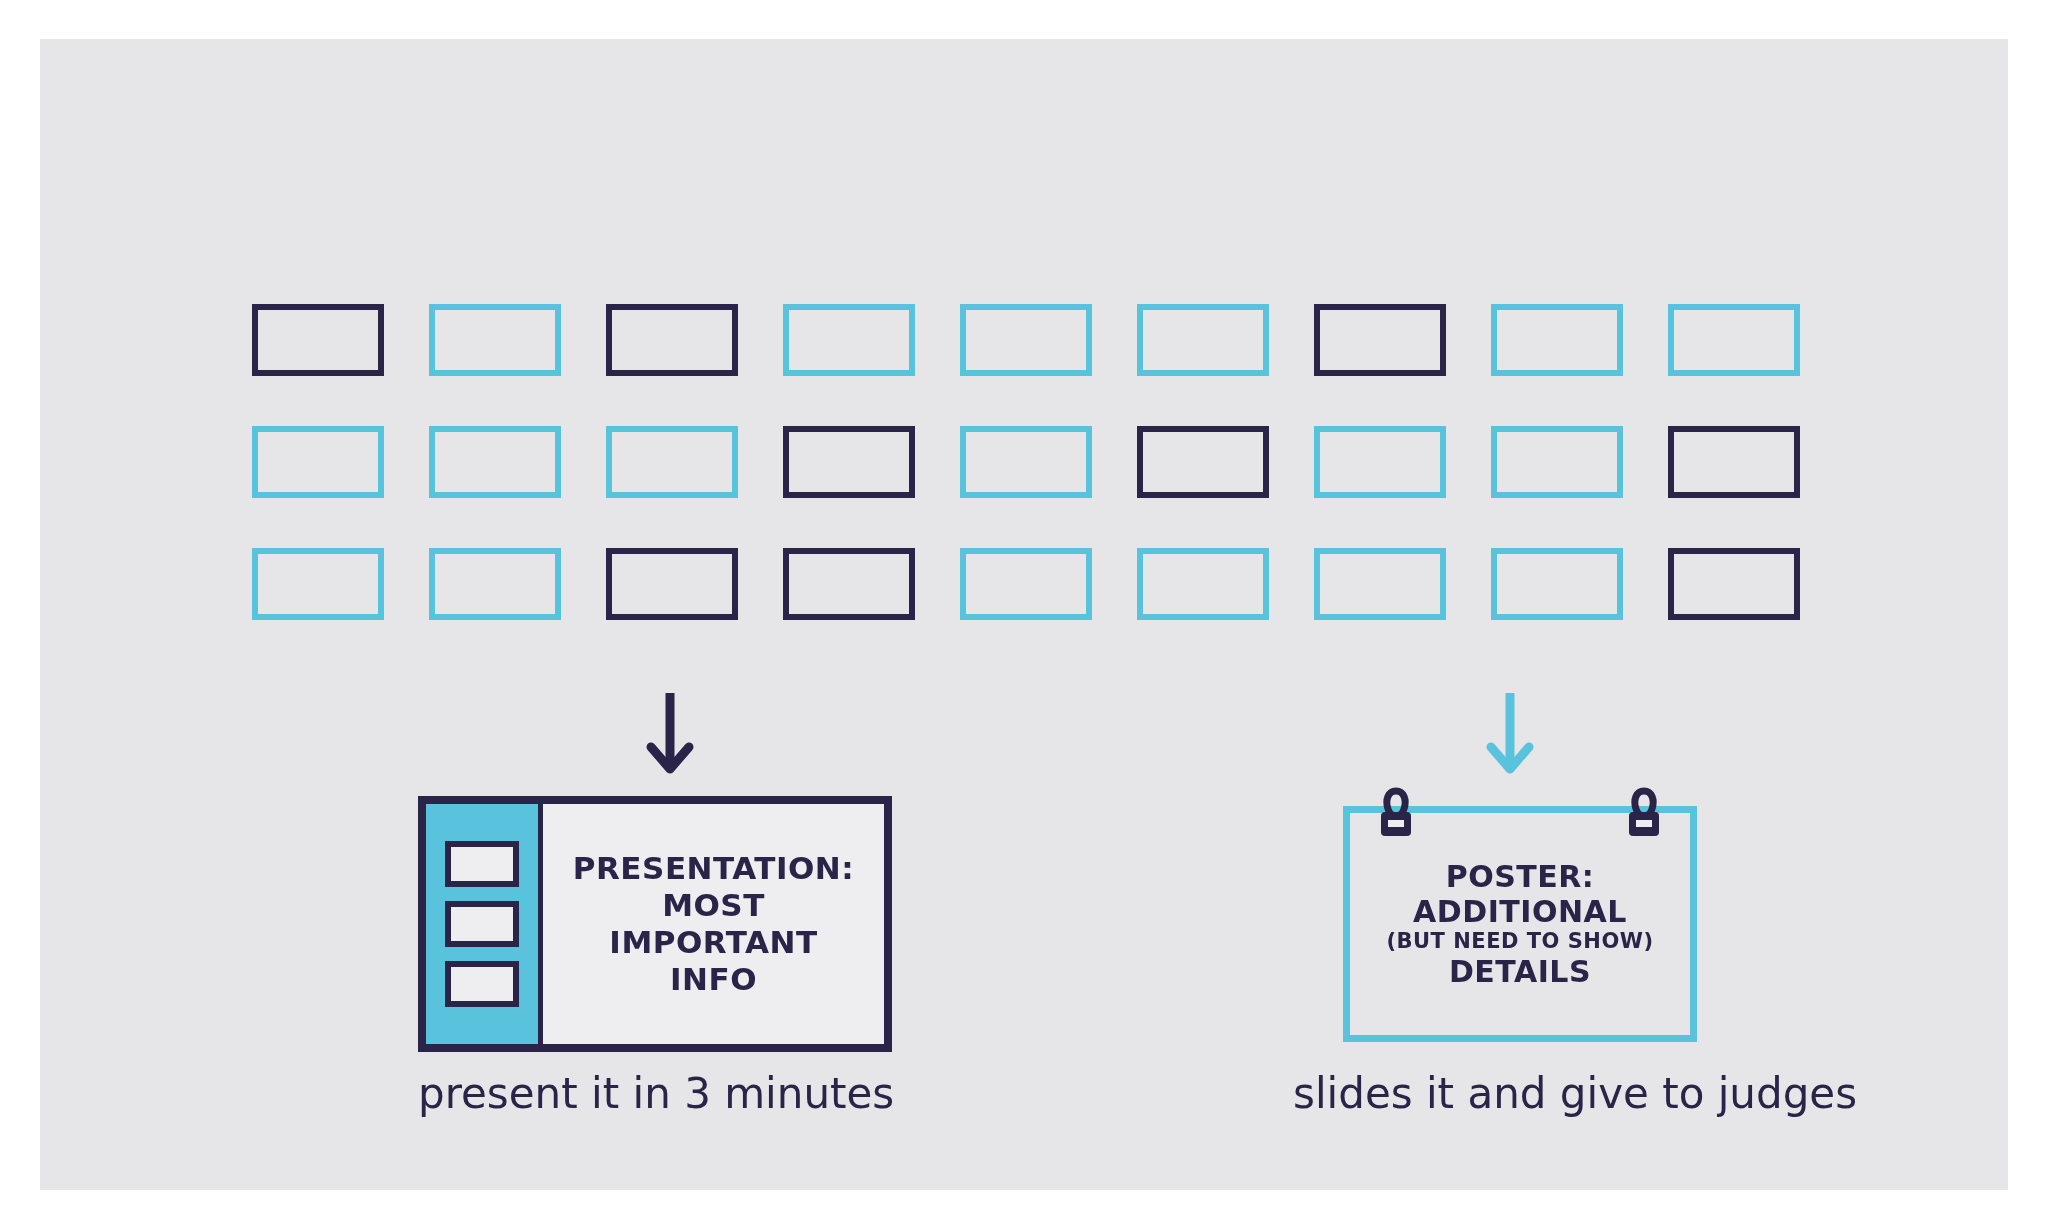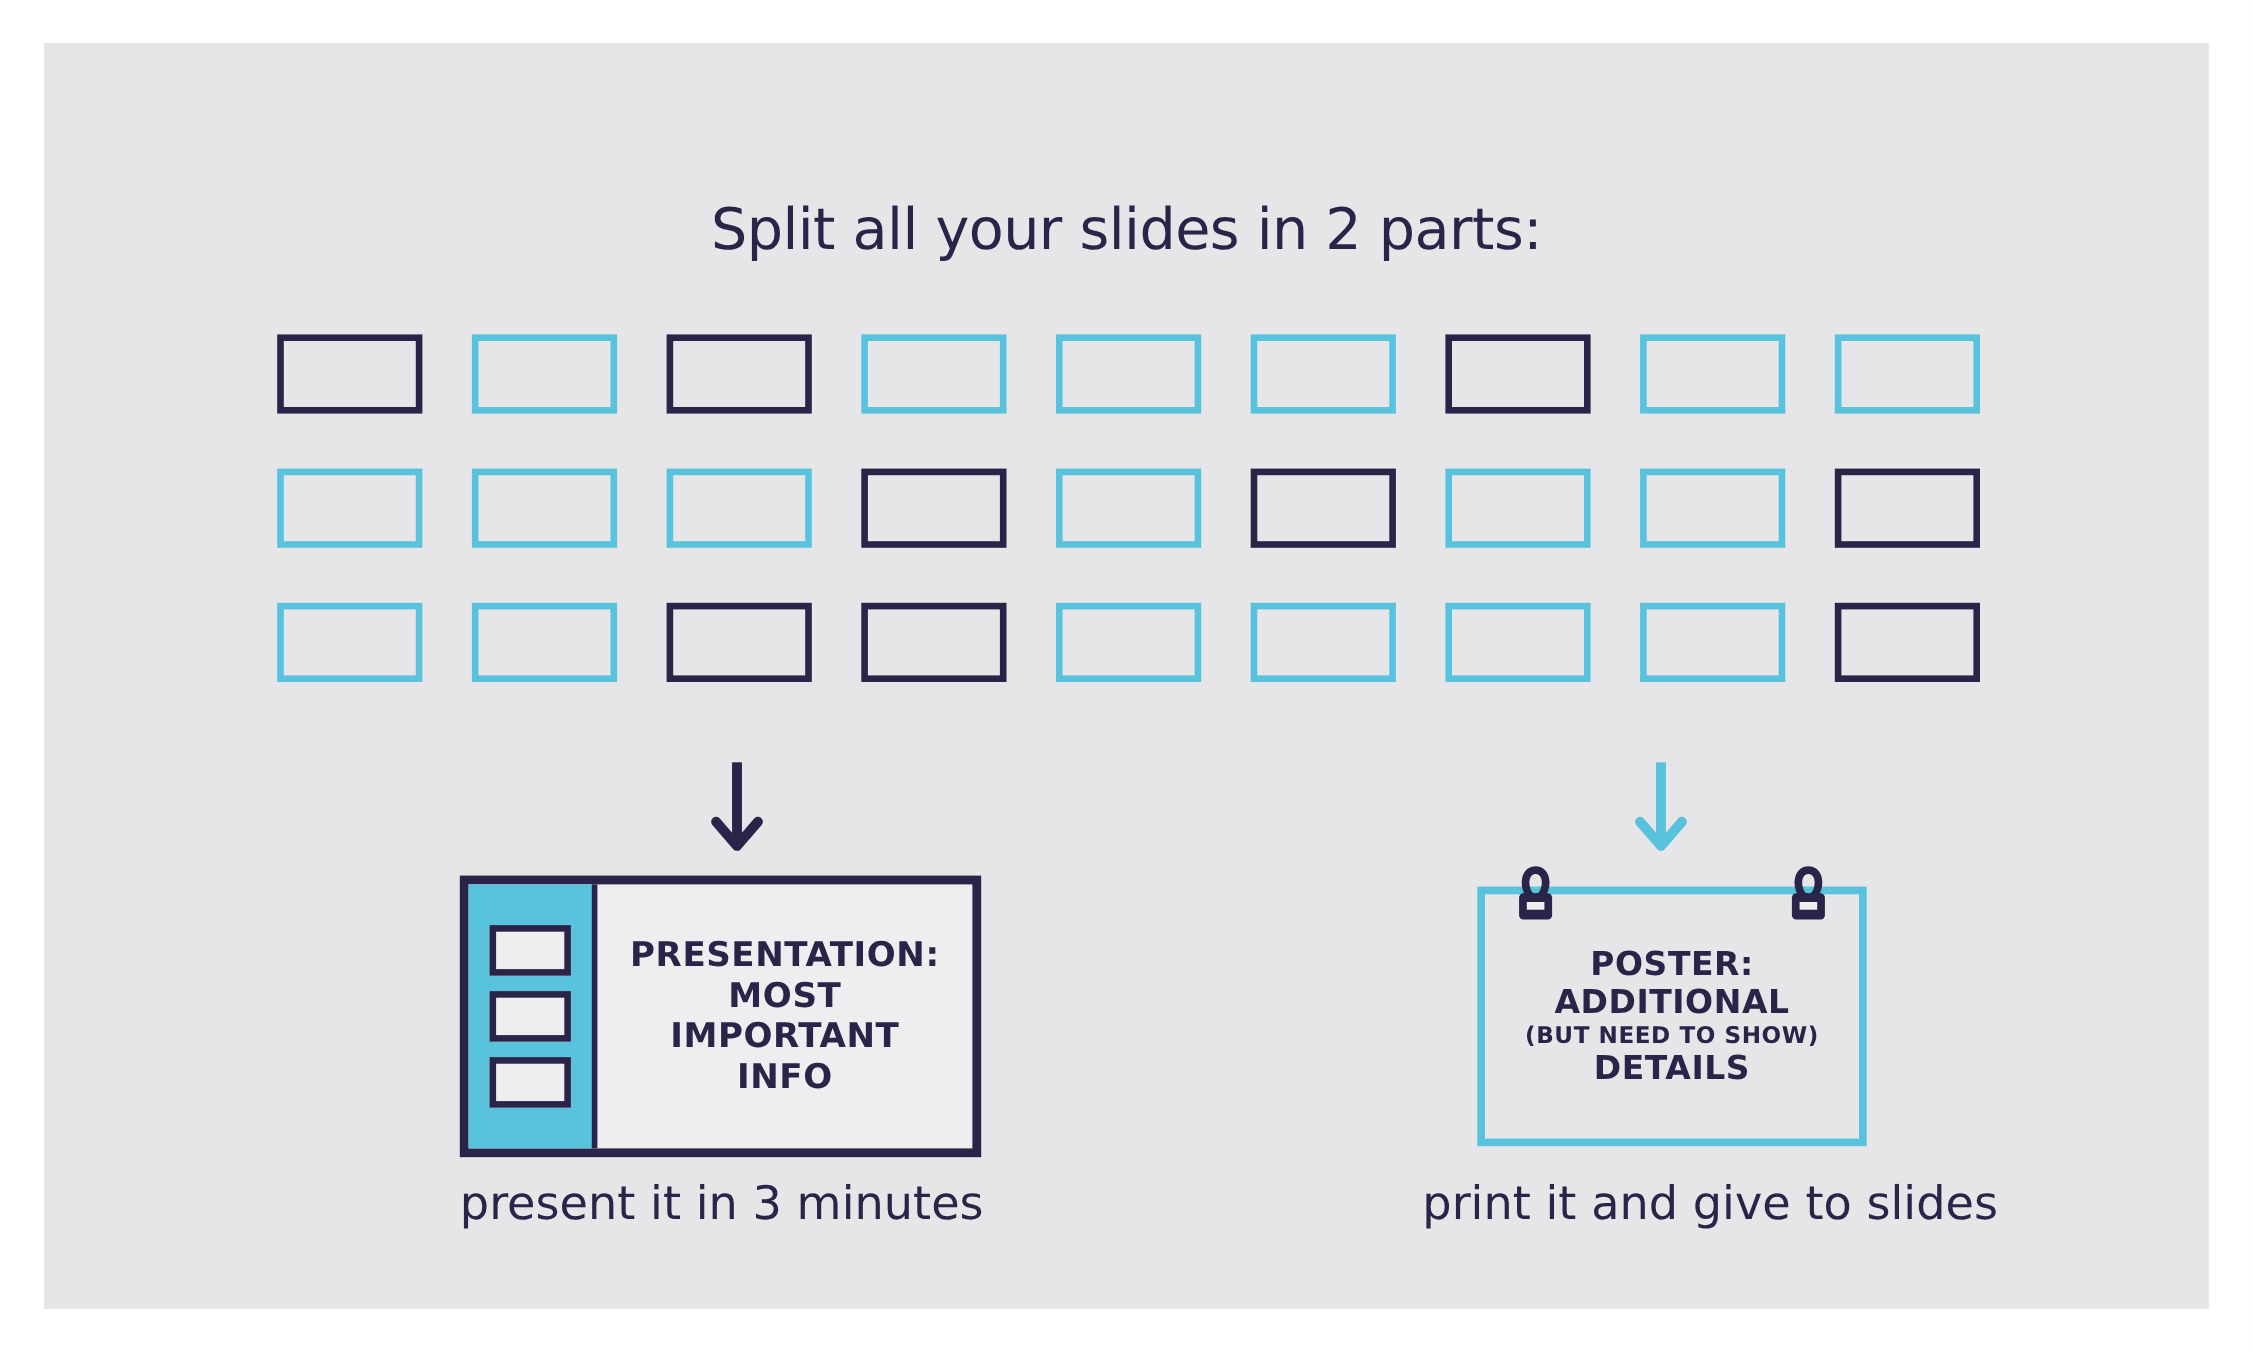--- a/index.html
+++ b/index.html
@@ -156,21 +156,20 @@
     white-space: nowrap;
   }
   #caption-presentation { left: 378px; top: 1030px; width: 474px; text-align: center; }
   #caption-poster       { left: 1253px; top: 1030px; width: 440px; text-align: center; }
 </style>
 </head>
 <body>
 
 <div id="slide-canvas">
 
-  <div id="slide-title">Split all your slides in 2 parts:</div>
 
   <div id="slide-grid">
     <div class="grid-row">
       <div class="grid-cell navy"></div>
       <div class="grid-cell cyan"></div>
       <div class="grid-cell navy"></div>
       <div class="grid-cell cyan"></div>
       <div class="grid-cell cyan"></div>
       <div class="grid-cell cyan"></div>
       <div class="grid-cell navy"></div>
@@ -237,15 +236,15 @@
       <rect x="14" y="34" width="16" height="7" fill="#eeedef"></rect>
     </svg>
 
     <div class="poster-line-1">POSTER:</div>
     <div class="poster-line-2">ADDITIONAL</div>
     <div class="poster-line-3">(BUT NEED TO SHOW)</div>
     <div class="poster-line-4">DETAILS</div>
   </div>
 
   <div class="caption" id="caption-presentation">present it in 3 minutes</div>
-  <div class="caption" id="caption-poster">print it and give to slides</div>
+  <div class="caption" id="caption-poster">slides it and give to judges</div>
 
 </div>
 
 </body></html>

